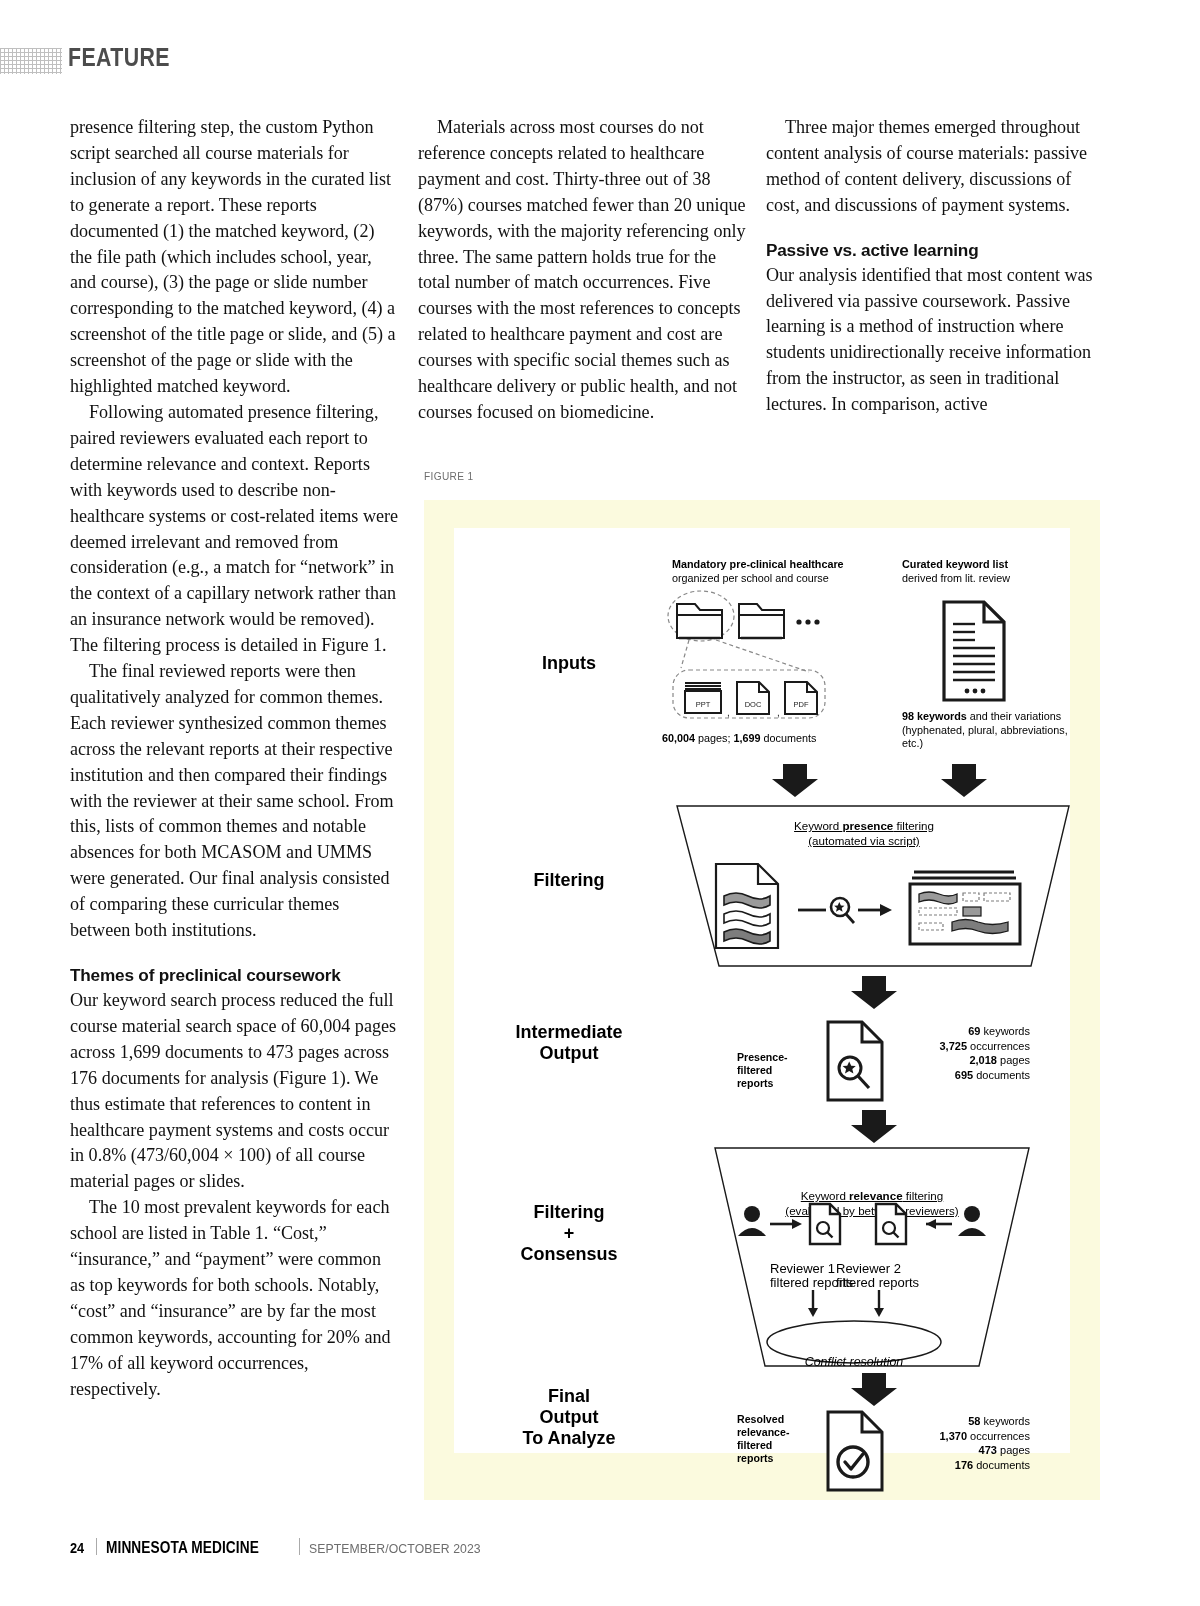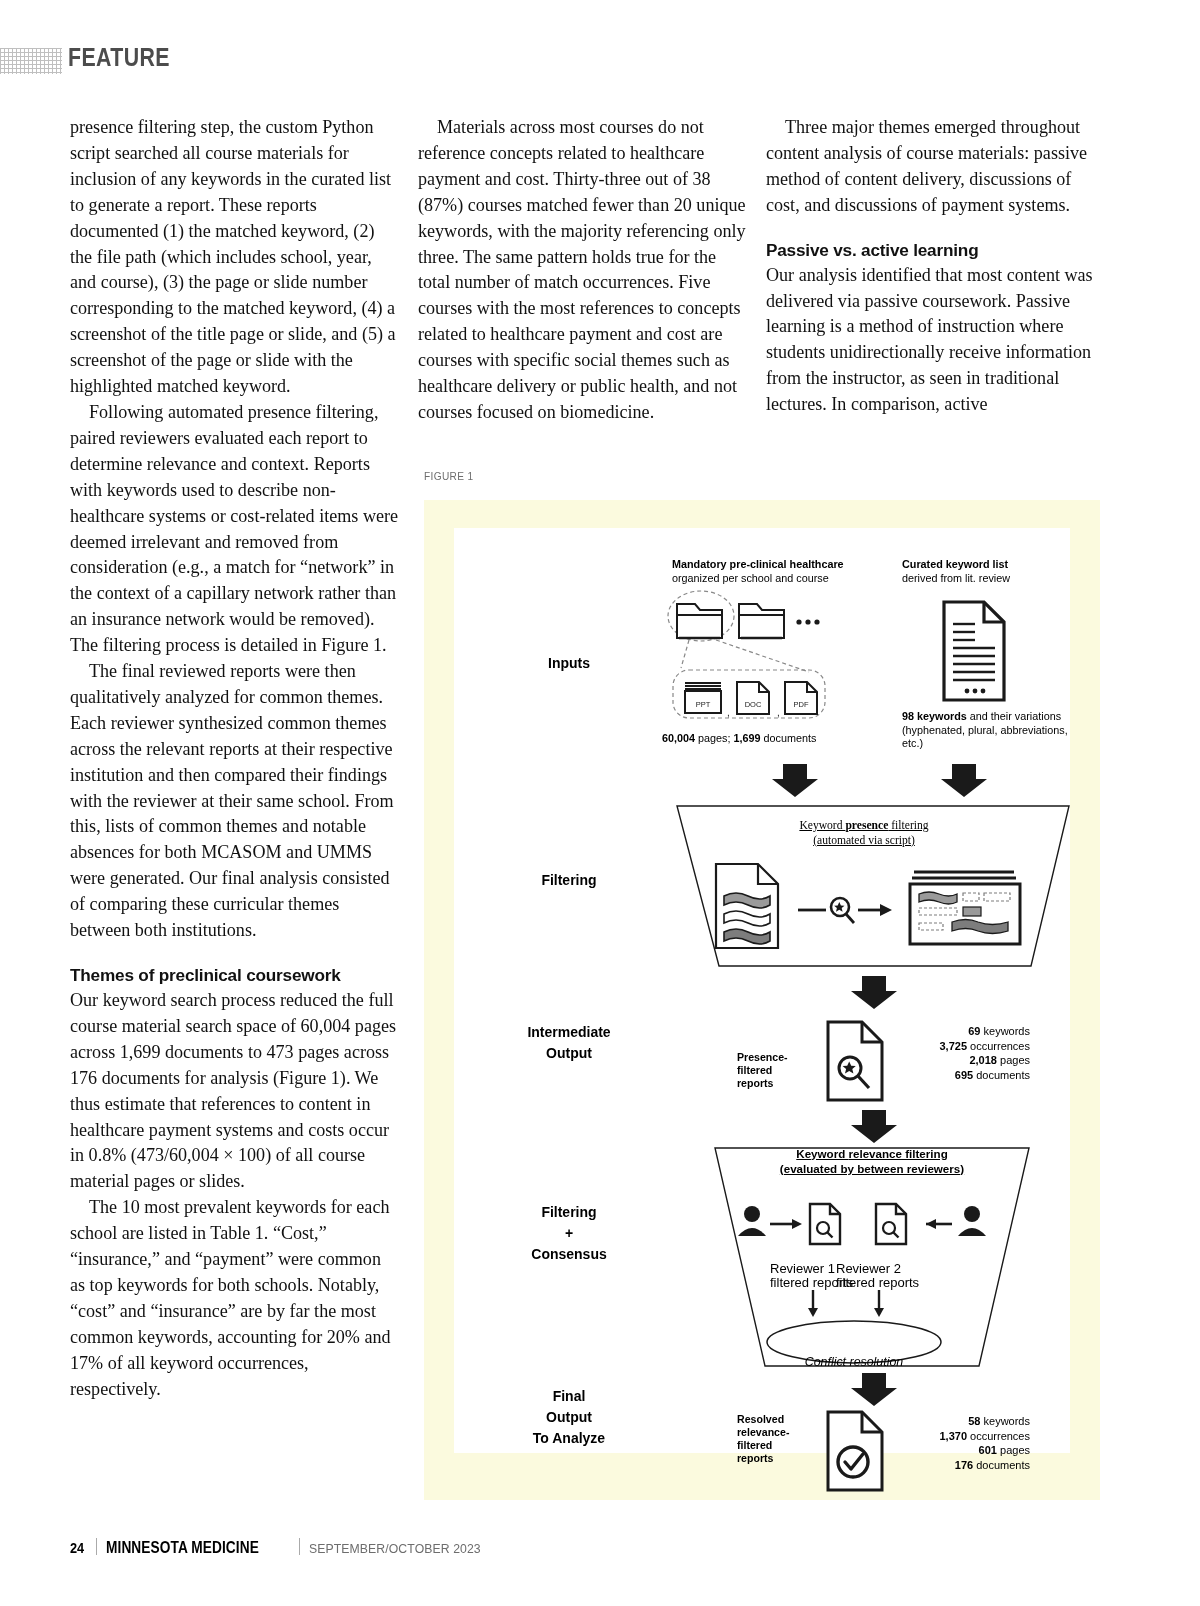--- a/index.html
+++ b/index.html
@@ -52,21 +52,21 @@
     background:#fbfade;
   }
   .fig-inner{
     position:absolute;left:30px;top:28px;width:616px;height:925px;
     background:#ffffff;
   }
 
   .stage-label{
     position:absolute;
     font-family:"Liberation Sans", sans-serif;
-    font-weight:bold;font-size:14px;line-height:21px;
+    font-weight:bold;font-size:18px;line-height:21px;
     color:#000;text-align:center;
   }
   .dg{position:absolute;}
   .dg-txt{
     position:absolute;font-family:"Liberation Sans", sans-serif;
     font-size:10.8px;line-height:13.6px;color:#000;
   }
   .dg-txt b{font-weight:bold;}
   .hdr{font-weight:bold;}
   .ttl{
@@ -223,21 +223,21 @@
     <path d="M13 0 h24 v15 h11 L25 33 L2 15 h11 z" fill="#1a1a1a"></path>
   </svg>
   <svg class="dg" style="left:485px;top:236px;" width="50" height="34" viewBox="0 0 50 34">
     <path d="M13 0 h24 v15 h11 L25 33 L2 15 h11 z" fill="#1a1a1a"></path>
   </svg>
 
   <svg class="dg" style="left:205px;top:276px;" width="412" height="164" viewBox="0 0 412 164">
     <polygon points="18,2 410,2 372,162 60,162" fill="none" stroke="#1a1a1a" stroke-width="1.4"></polygon>
   </svg>
 
-  <div class="ttl" style="left:245px;top:290px;width:330px;font-family:Liberation Serif, serif;">
+  <div class="ttl" style="left:245px;top:290px;width:330px;">
     <span>Keyword </span><b>presence</b><span> filtering</span><br>
     <span>(automated via script)</span>
   </div>
 
   <svg class="dg" style="left:250px;top:330px;" width="330" height="100" viewBox="0 0 330 100">
 
     <path d="M12 6 h42 l20 20 v64 h-62 z" fill="#fff" stroke="#1a1a1a" stroke-width="2.2"></path>
     <path d="M54 6 v20 h20" fill="none" stroke="#1a1a1a" stroke-width="2.2"></path>
     <path d="M20 38 q12 -6 24 0 q12 6 22 0 v9 q-10 6 -22 0 q-12 -6 -24 0 z" fill="#9a9a9a" stroke="#1a1a1a" stroke-width="1.6"></path>
     <path d="M20 56 q12 -6 24 0 q12 6 22 0 v9 q-10 6 -22 0 q-12 -6 -24 0 z" fill="#fff" stroke="#1a1a1a" stroke-width="1.6"></path>
@@ -285,21 +285,21 @@
   </div>
 
   <svg class="dg" style="left:395px;top:582px;" width="50" height="34" viewBox="0 0 50 34">
     <path d="M13 0 h24 v15 h11 L25 33 L2 15 h11 z" fill="#1a1a1a"></path>
   </svg>
 
   <svg class="dg" style="left:253px;top:618px;" width="330" height="222" viewBox="0 0 330 222">
     <polygon points="8,2 322,2 272,220 58,220" fill="none" stroke="#1a1a1a" stroke-width="1.4"></polygon>
   </svg>
 
-  <div class="ttl" style="left:268px;top:618px;width:300px;font-weight:bold;">
+  <div class="ttl" style="left:268px;top:660px;width:300px;">
     <span>Keyword </span><b>relevance</b><span> filtering</span><br>
     <span>(evaluated by between reviewers)</span>
   </div>
 
   <svg class="dg" style="left:282px;top:670px;" width="272" height="62" viewBox="0 0 272 62">
 
     <circle cx="16" cy="16" r="8" fill="#1a1a1a"></circle>
     <path d="M2 38 q14 -16 28 0 z" fill="#1a1a1a"></path>
     <path d="M34 26 h22" stroke="#1a1a1a" stroke-width="2.6"></path>
     <path d="M56 21 l10 5 l-10 5 z" fill="#1a1a1a"></path>
@@ -350,21 +350,21 @@
   <svg class="dg" style="left:368px;top:880px;" width="66" height="84" viewBox="0 0 66 84">
     <path d="M6 4 h34 l20 20 v58 h-54 z" fill="#fff" stroke="#1a1a1a" stroke-width="3"></path>
     <path d="M40 4 v20 h20" fill="none" stroke="#1a1a1a" stroke-width="3"></path>
     <circle cx="31" cy="54" r="15" fill="#fff" stroke="#1a1a1a" stroke-width="3.4"></circle>
     <path d="M23 54 l6 7 l12 -15" fill="none" stroke="#1a1a1a" stroke-width="3.4" stroke-linecap="round" stroke-linejoin="round"></path>
   </svg>
 
   <div class="num" style="left:440px;top:886px;width:136px;">
     <div><b>58</b><span> keywords</span></div>
     <div><b>1,370</b><span> occurrences</span></div>
-    <div><b>601</b><span> pages</span></div>
+    <div><b>473</b><span> pages</span></div>
     <div><b>176</b><span> documents</span></div>
   </div>
 
  </div>
 </div>
 
 <div class="footer">
   <span class="f-pg">24</span>
   <span class="f-bar"></span>
   <span class="f-name">MINNESOTA MEDICINE</span>

